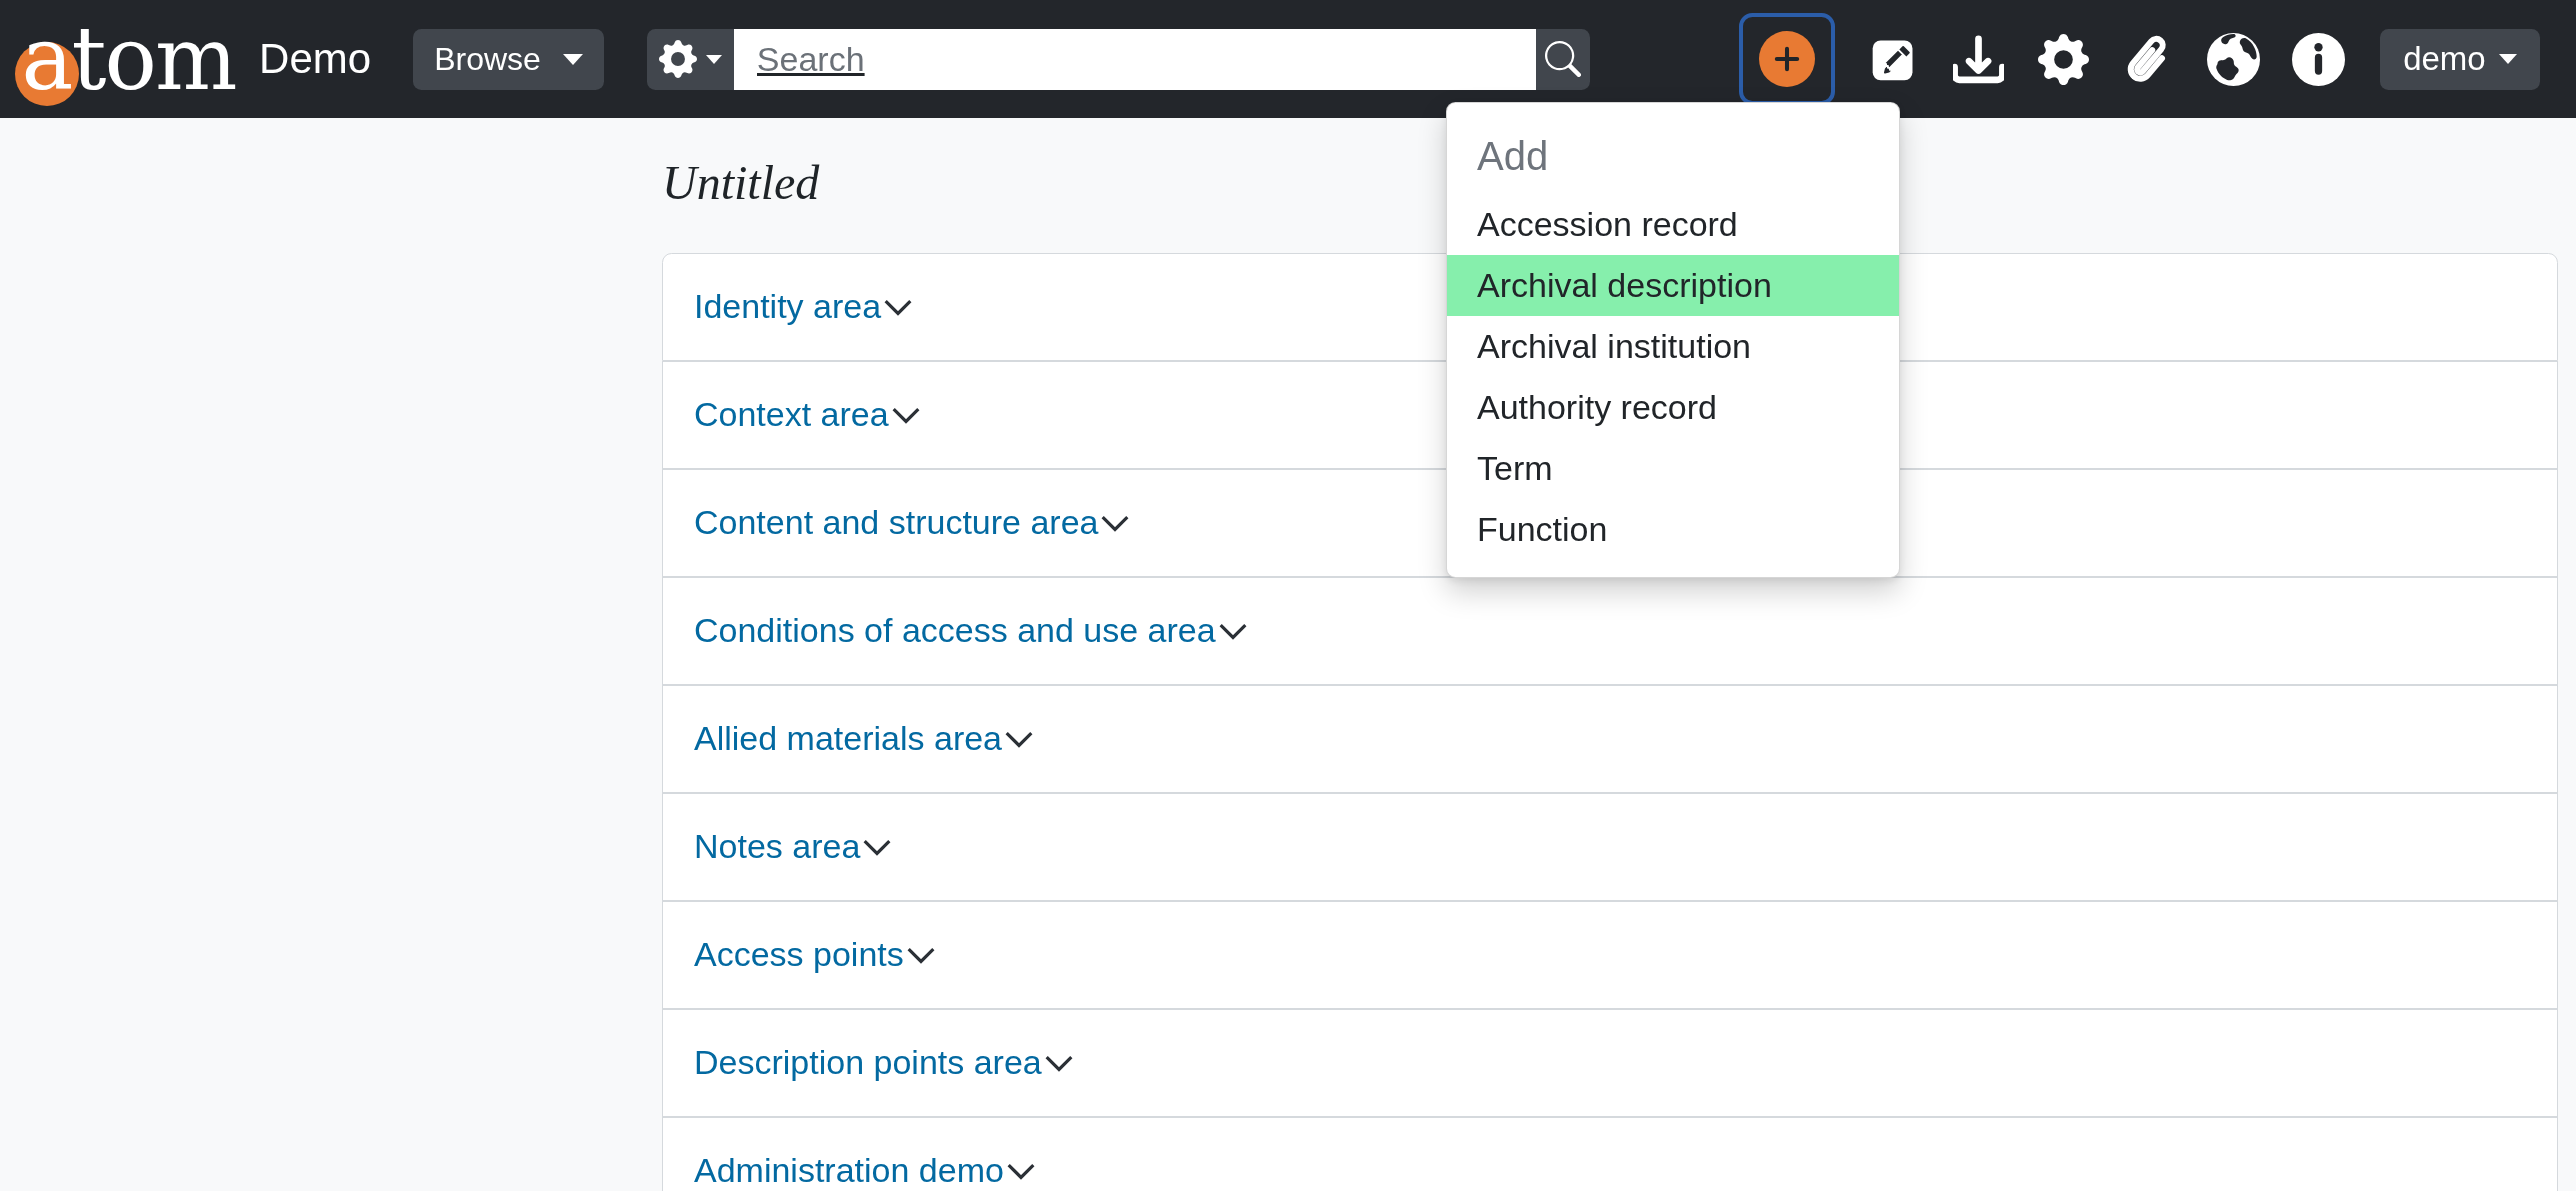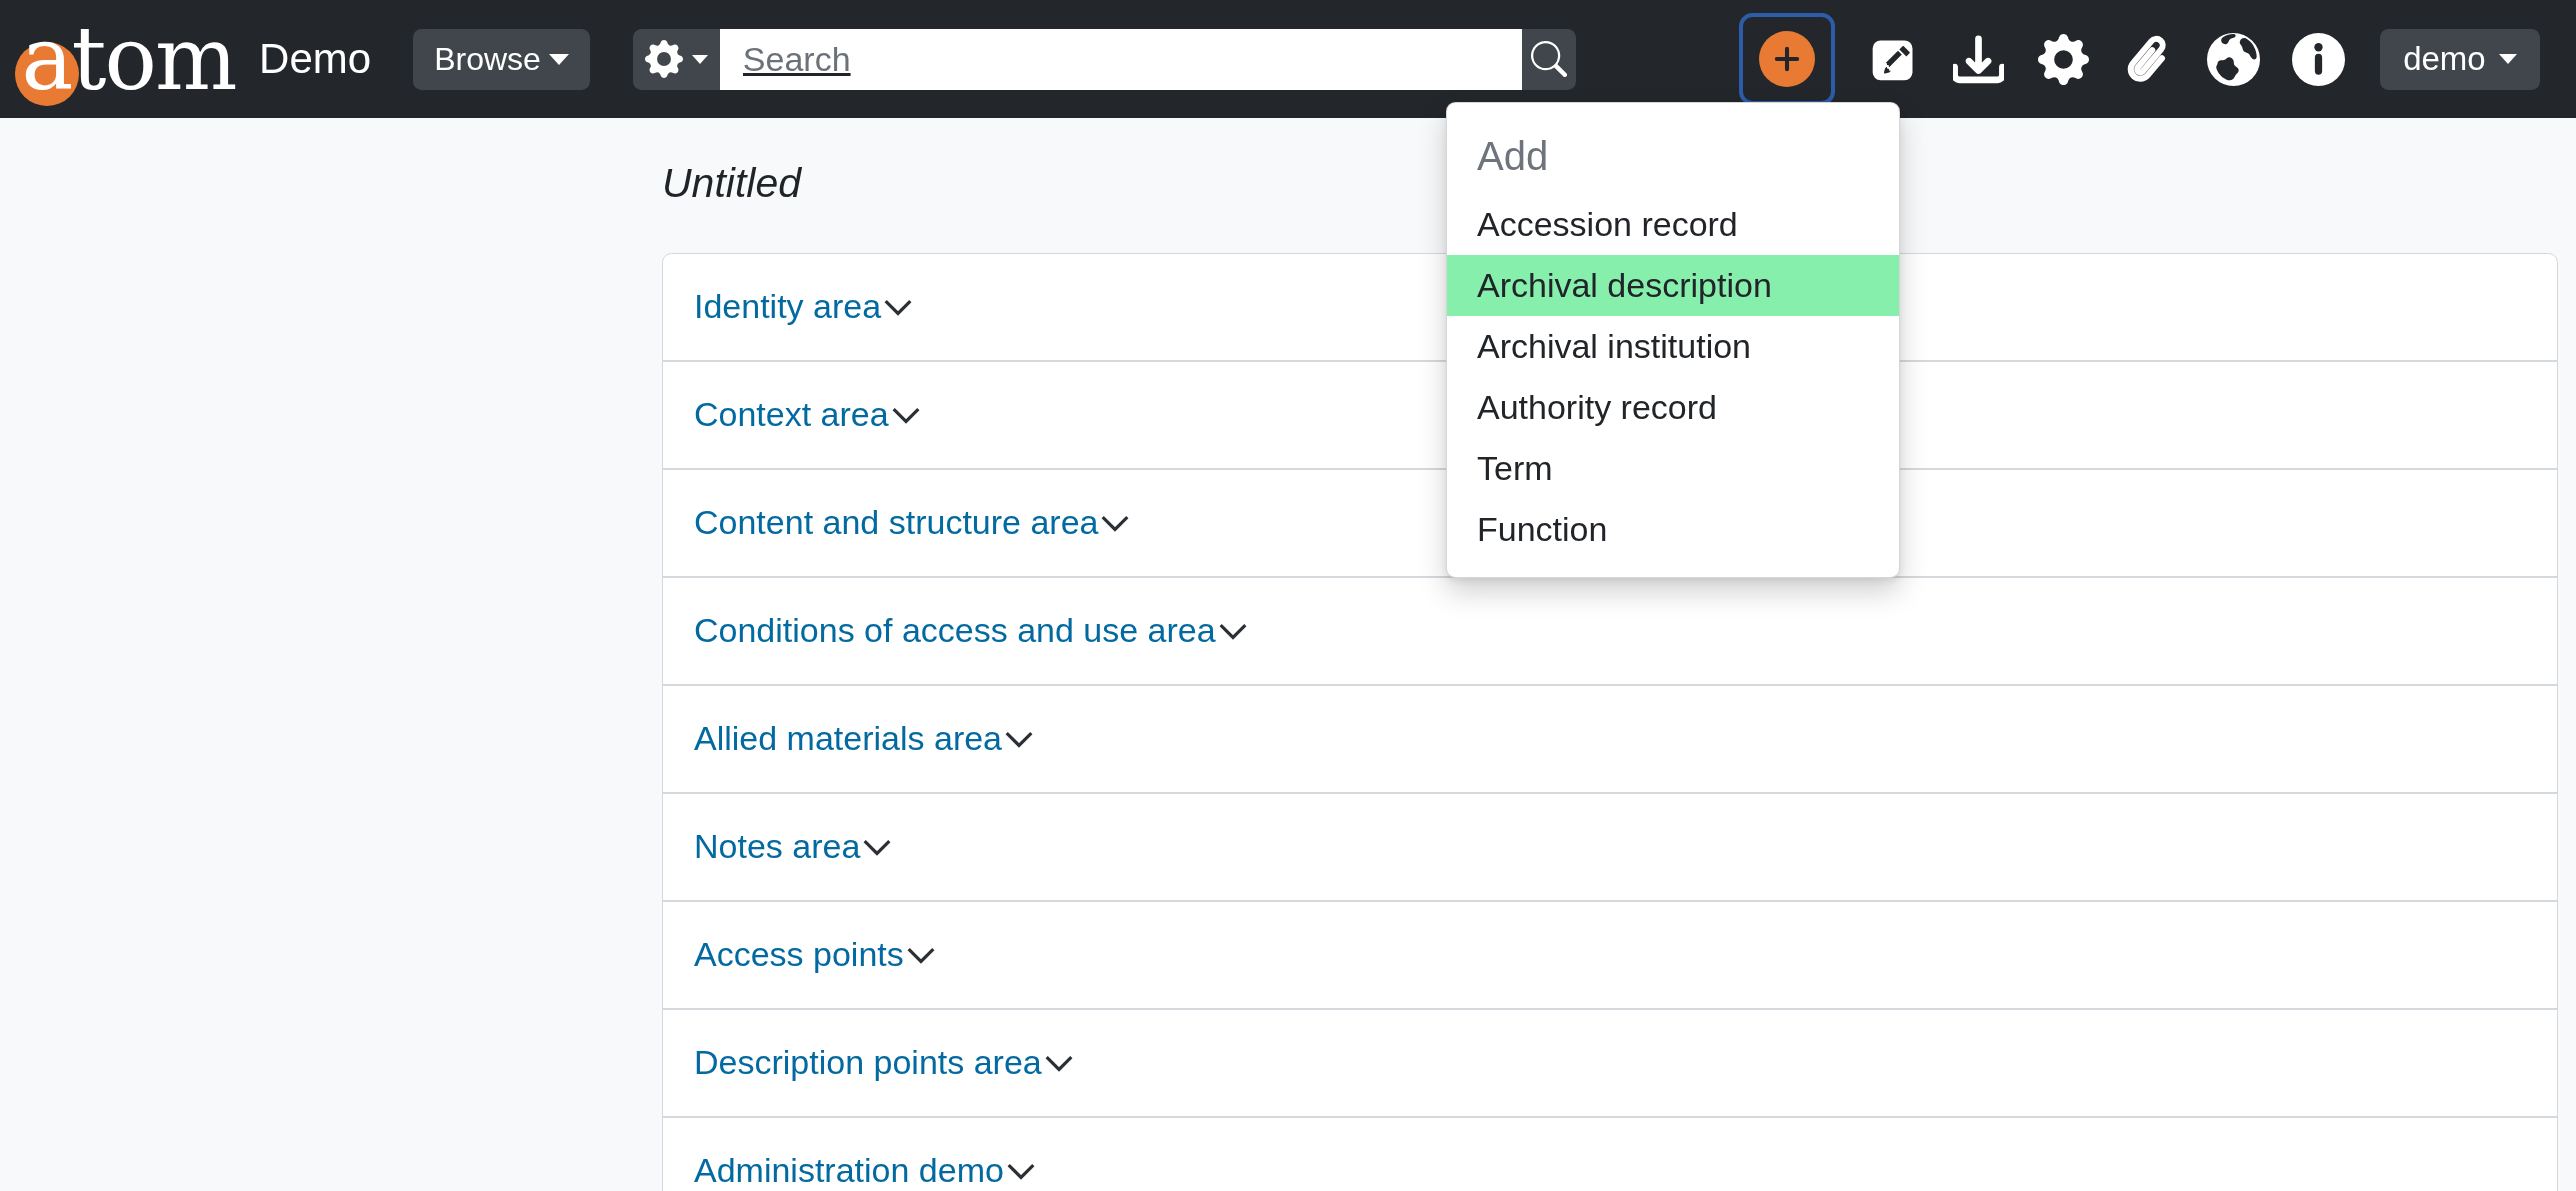--- a/index.html
+++ b/index.html
@@ -31,21 +31,21 @@
     font-size: 87px; line-height: 118px; color: #ffffff;
     letter-spacing: -1.9px;
   }
   .site-title { color: #ffffff; font-size: 42px; margin-left: 30px; flex: 0 0 auto; }
 
   .nav-btn {
     height: 61px; background: #41464d; border: none; border-radius: 8.5px;
     color: #ffffff; display: flex; align-items: center; cursor: pointer;
     font-family: inherit;
   }
-  .browse-btn { margin-left: 42px; padding: 0 21px; font-size: 32px; gap: 8px; flex: 0 0 auto; }
+  .browse-btn { margin-left: 42px; padding: 0 21px; font-size: 32px; gap: 22px; flex: 0 0 auto; }
   .caret-down {
     width: 0; height: 0; display: inline-block;
     border-left: 10.4px solid transparent; border-right: 10.4px solid transparent;
     border-top: 11.4px solid #ffffff;
   }
   .search-group { display: flex; margin-left: 43px; flex: 0 0 auto; height: 61px; }
   .settings-btn { width: 87px; border-radius: 8.5px 0 0 8.5px; justify-content: center; gap: 9.5px; }
   .settings-btn .caret-down { border-left-width: 8.5px; border-right-width: 8.5px; border-top-width: 9.5px; }
   .search-input {
     width: 802px; height: 61px; border: none; outline: none;
@@ -71,23 +71,23 @@
     margin-left: 32px; flex: 0 0 auto;
     display: flex; align-items: center; justify-content: center;
     width: 53px; height: 61px;
   }
   .user-btn { margin-left: 35px; padding: 0 23px; font-size: 33px; gap: 13.3px; flex: 0 0 auto; }
   .user-btn .caret-down { border-left-width: 9.5px; border-right-width: 9.5px; border-top-width: 10.4px; }
 
   
   .content { position: absolute; left: 662px; right: 18px; top: 118px; }
   .page-title {
-    font-family: Liberation Sans, sans-serif;
+    font-family: Liberation Serif, serif;
     font-style: italic; font-weight: 500;
-    font-size: 41px; line-height: 72px;
+    font-size: 48px; line-height: 72px;
     color: #1f2428; margin-top: 28.5px;
   }
   .accordion { margin-top: 34px; }
   .accordion-item {
     background: #ffffff; border: 0.9px solid #d5d9dd;
     height: 108px;
   }
   .accordion-item:first-child { border-radius: 9.5px 9.5px 0 0; }
   .accordion-header {
     width: 100%; height: 100%; background: transparent; border: none; cursor: pointer;

